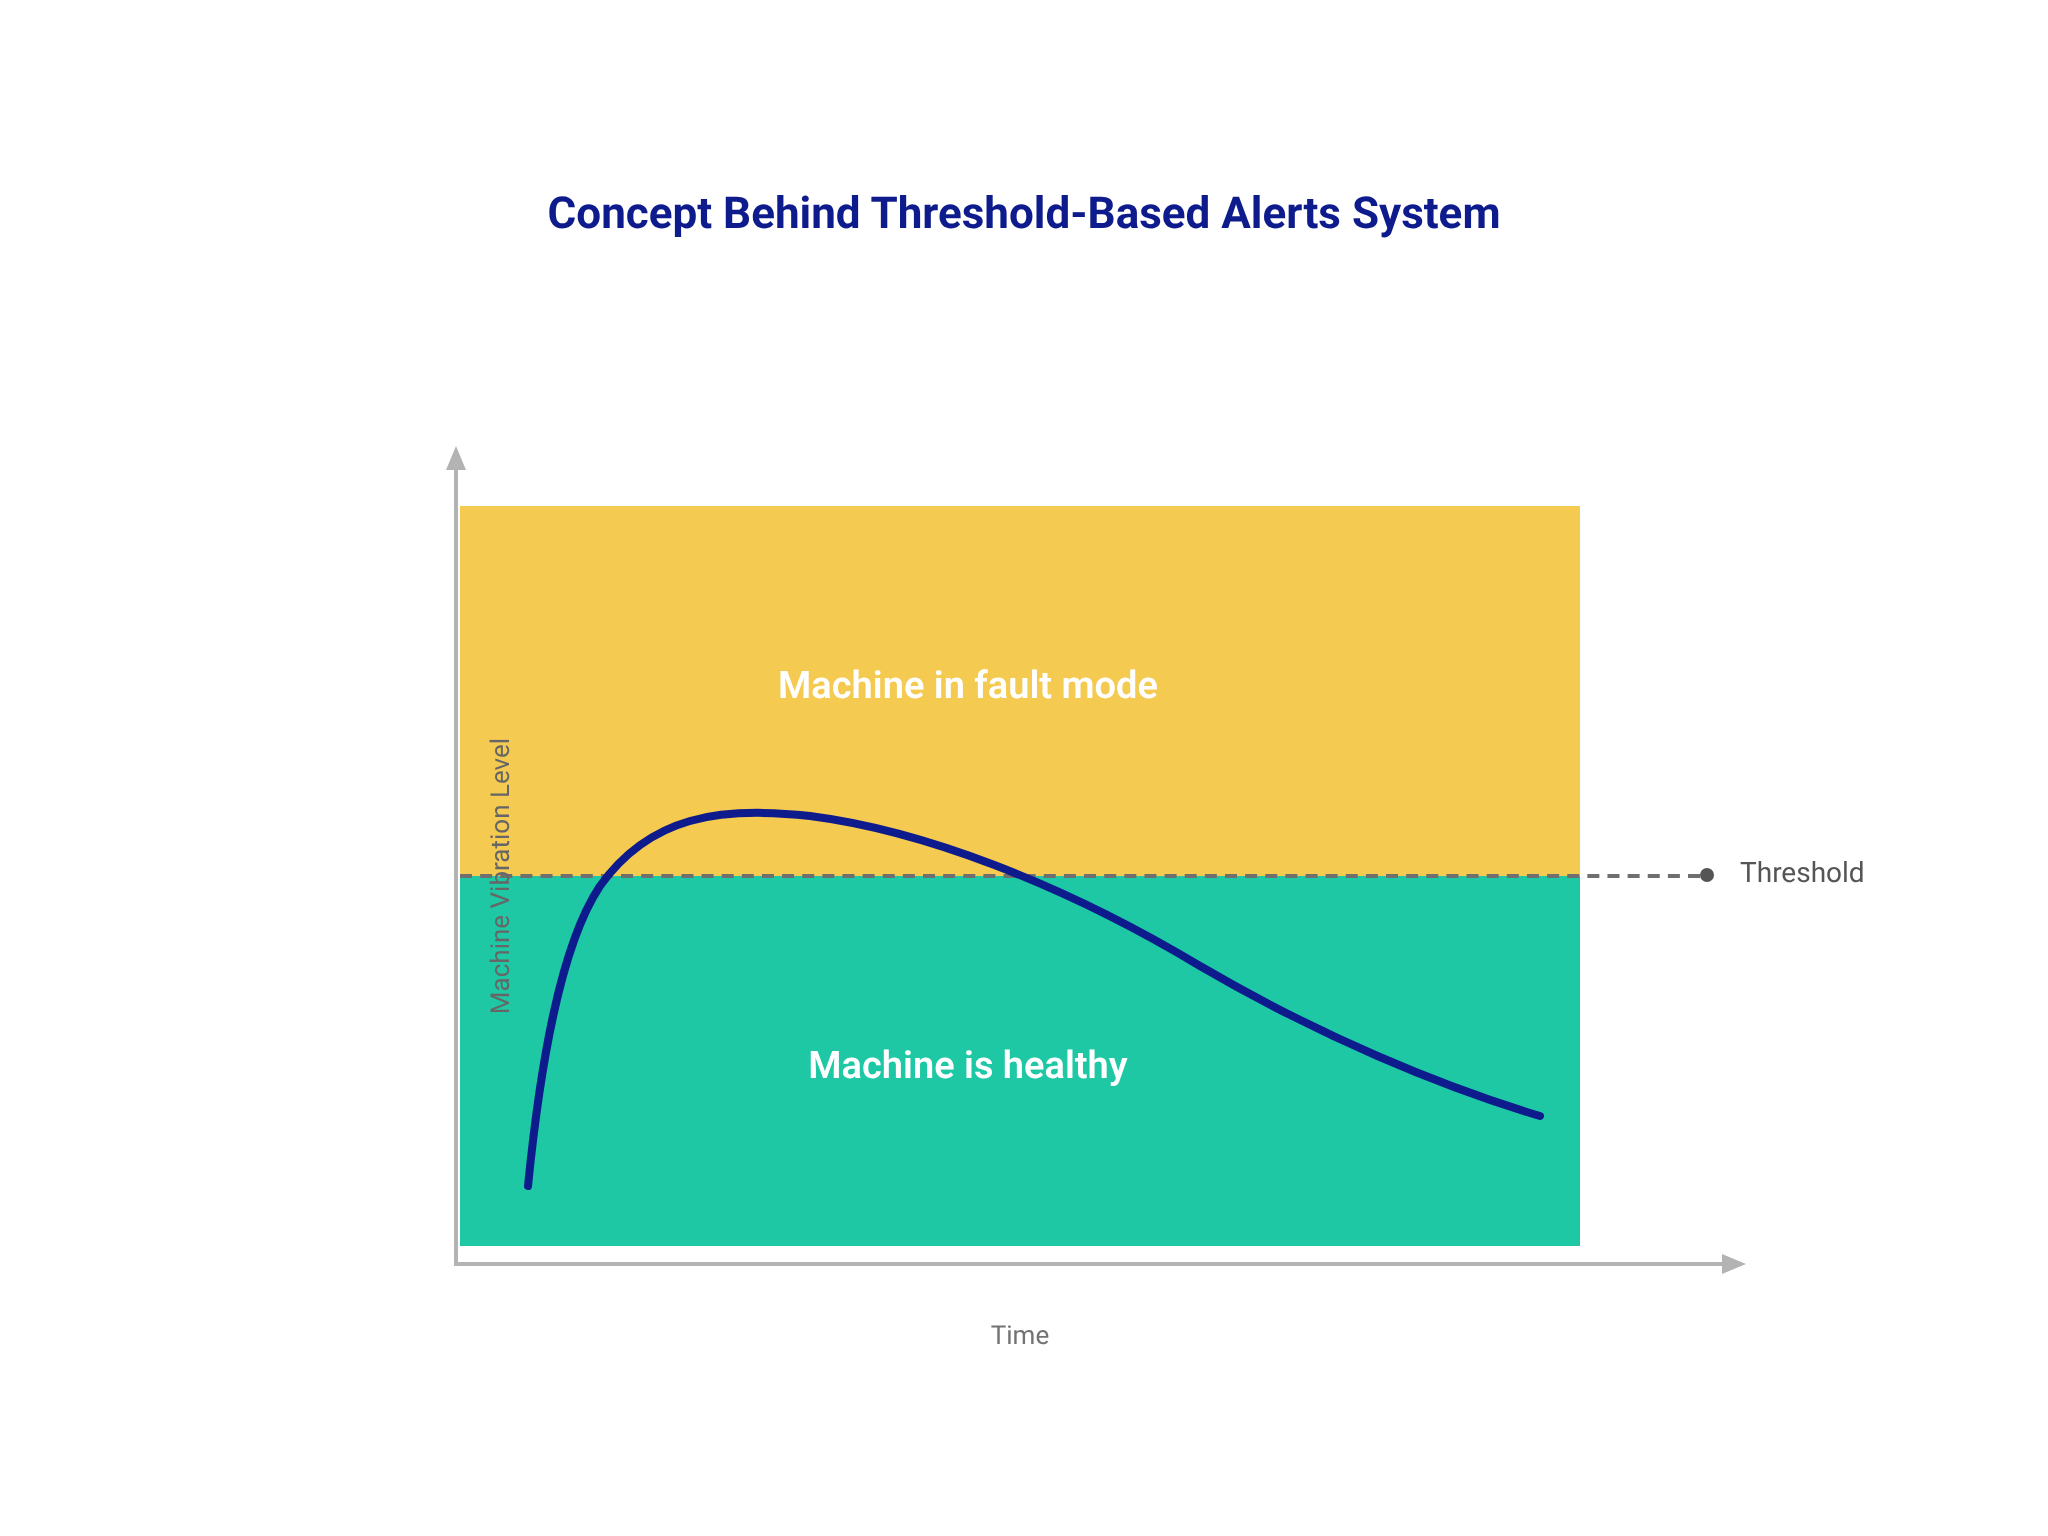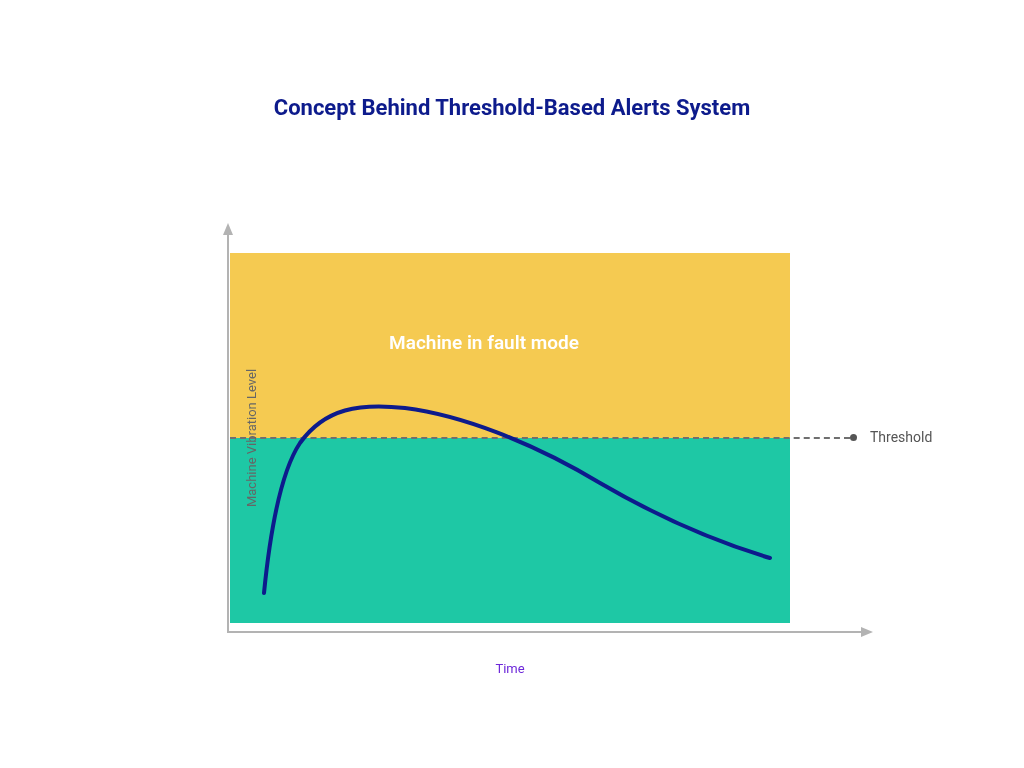--- a/index.html
+++ b/index.html
@@ -134,21 +134,21 @@
     color: #666;
     white-space: nowrap;
   }
   .xlabel {
     position: absolute;
     left: 0;
     top: 408px;
     width: 560px;
     text-align: center;
     font-size: 13px;
-    color: #6d28d9;
+    color: #737373;
   }
   .curve {
     position: absolute;
     left: 0;
     top: 0;
     width: 560px;
     height: 370px;
     pointer-events: none;
   }
 </style>
@@ -156,20 +156,21 @@
 <body>
 
 <div class="title">Concept Behind Threshold-Based Alerts System</div>
 
 <div class="chart">
 
   <div class="zone-fault"></div>
   <div class="zone-healthy"></div>
 
   <div class="zone-label fault">Machine in fault mode</div>
+  <div class="zone-label healthy">Machine is healthy</div>
 
   <div class="threshold-line"></div>
   <div class="threshold-dot"></div>
   <div class="threshold-label">Threshold</div>
 
   <svg class="curve" viewBox="0 0 560 370" preserveAspectRatio="none">
     <path d="M 34 340
              C 40 280, 50 220, 70 190
              C 95 155, 130 150, 175 155
              C 230 162, 300 188, 370 230

